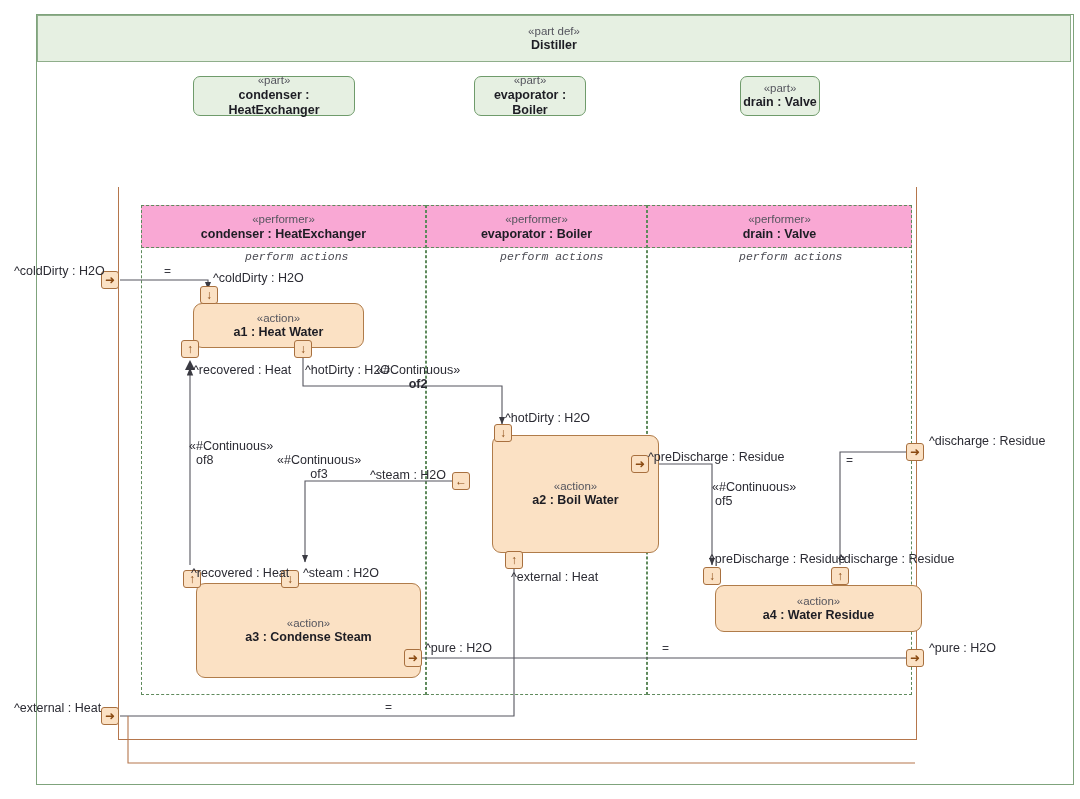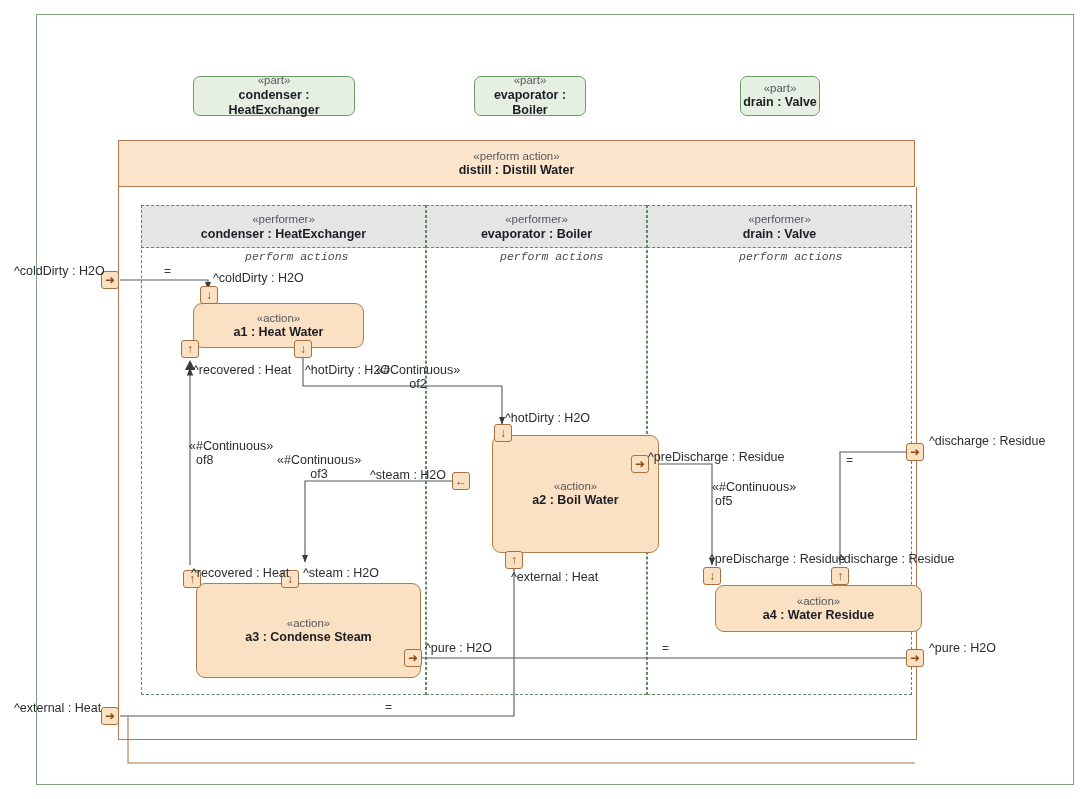--- a/index.html
+++ b/index.html
@@ -14,21 +14,21 @@
   
   .box{position:absolute;box-sizing:border-box;display:flex;flex-direction:column;
        align-items:center;justify-content:center;text-align:center;}
   .kw{font-size:11.5px;color:#55555e;line-height:1.25;}
   .nm{font-size:12.5px;font-weight:bold;color:#1d1d24;line-height:1.25;}
 
   .part-def{background:#e6f0e2;border:1px solid #8fae8b;}
   .part-box{background:#e6f0e2;border:1.2px solid #6f9b6b;border-radius:7px;}
   .perform{background:#fbe6cd;border:1px solid #b5764c;}
   .action{background:#fbe1c4;border:1.3px solid #b07c4a;border-radius:9px;margin-left:29px;}
-  .performer{background:#e5e5e5;border:1.4px dashed #5f8a5c;}
+  .performer{background:#f9a8d4;border:1.4px dashed #5f8a5c;}
   .lanehdr-nm{font-size:12.5px;font-weight:bold;color:#1d1d24;}
 
   .frame-outer{position:absolute;border:1.2px solid #7fa37c;background:#fff;}
   .perform-body{position:absolute;border:1px solid #b5764c;border-top:none;background:#fff;}
 
   
   .port{position:absolute;width:18px;height:18px;box-sizing:border-box;
         background:#fbe1c4;border:1.2px solid #a8703f;border-radius:3px;
         display:flex;align-items:center;justify-content:center;
         font-size:12px;color:#8a4a12;line-height:1;}
@@ -36,41 +36,41 @@
   .wm{position:absolute;font-size:19px;color:#b9b9b9;letter-spacing:2px;
       font-family:"DejaVu Sans",sans-serif;white-space:nowrap;}
 </style>
 </head>
 <body>
 
 <div id="root">
 
   <div class="frame-outer" style="left:36px;top:14px;width:1036px;height:769px;"></div>
 
+  <div class="box part-def" style="left:37px;top:15px;width:1034px;height:47px;">
+    <div class="kw">«part def»</div>
+    <div class="nm">Distiller</div>
+  </div>
 
   <div class="box part-box" style="left:193px;top:76px;width:162px;height:40px;">
     <div class="kw">«part»</div>
     <div class="nm">condenser : HeatExchanger</div>
   </div>
 
   <div class="box part-box" style="left:474px;top:76px;width:112px;height:40px;">
     <div class="kw">«part»</div>
     <div class="nm">evaporator : Boiler</div>
   </div>
 
   <div class="box part-box" style="left:740px;top:76px;width:80px;height:40px;">
     <div class="kw">«part»</div>
     <div class="nm">drain : Valve</div>
   </div>
 
   <div class="perform-body" style="left:118px;top:187px;width:797px;height:552px;"></div>
-  <div class="box perform" style="left:118px;top:140px;width:797px;height:47px;">
-    <div class="kw">«perform action»</div>
-    <div class="nm">distill : Distill Water</div>
-  </div>
 
   <div style="position:absolute;left:141px;top:205px;width:285px;height:490px;
               border:1.4px dashed #5f8a5c;box-sizing:border-box;"></div>
   <div style="position:absolute;left:426px;top:205px;width:221px;height:490px;
               border:1.4px dashed #5f8a5c;box-sizing:border-box;"></div>
   <div style="position:absolute;left:647px;top:205px;width:265px;height:490px;
               border:1.4px dashed #5f8a5c;box-sizing:border-box;"></div>
 
   <div class="box performer" style="left:141px;top:205px;width:285px;height:43px;">
     <div class="kw">«performer»</div>
@@ -185,21 +185,21 @@
 
   <div class="lbl" style="left:709px;top:552px;">^preDischarge : Residue</div>
   <div class="lbl" style="left:838px;top:552px;">^discharge : Residue</div>
 
   <div class="lbl" style="left:929px;top:434px;">^discharge : Residue</div>
   <div class="lbl" style="left:929px;top:641px;">^pure : H2O</div>
   <div class="lbl" style="left:14px;top:701px;">^external : Heat</div>
 
   <div style="position:absolute;left:376px;top:363px;text-align:center;">
     <div class="lbl" style="position:static;">«#Continuous»</div>
-    <div class="lbl" style="position:static;text-align:center;">of2</div>
+    <div class="lbl" style="position:static;text-align:center;font-weight:bold;">of2</div>
   </div>
 
   <div style="position:absolute;left:189px;top:439px;">
     <div class="lbl" style="position:static;">«#Continuous»</div>
     <div class="lbl" style="position:static;padding-left:7px;">of8</div>
   </div>
 
   <div style="position:absolute;left:277px;top:453px;text-align:center;">
     <div class="lbl" style="position:static;">«#Continuous»</div>
     <div class="lbl" style="position:static;text-align:center;">of3</div>

